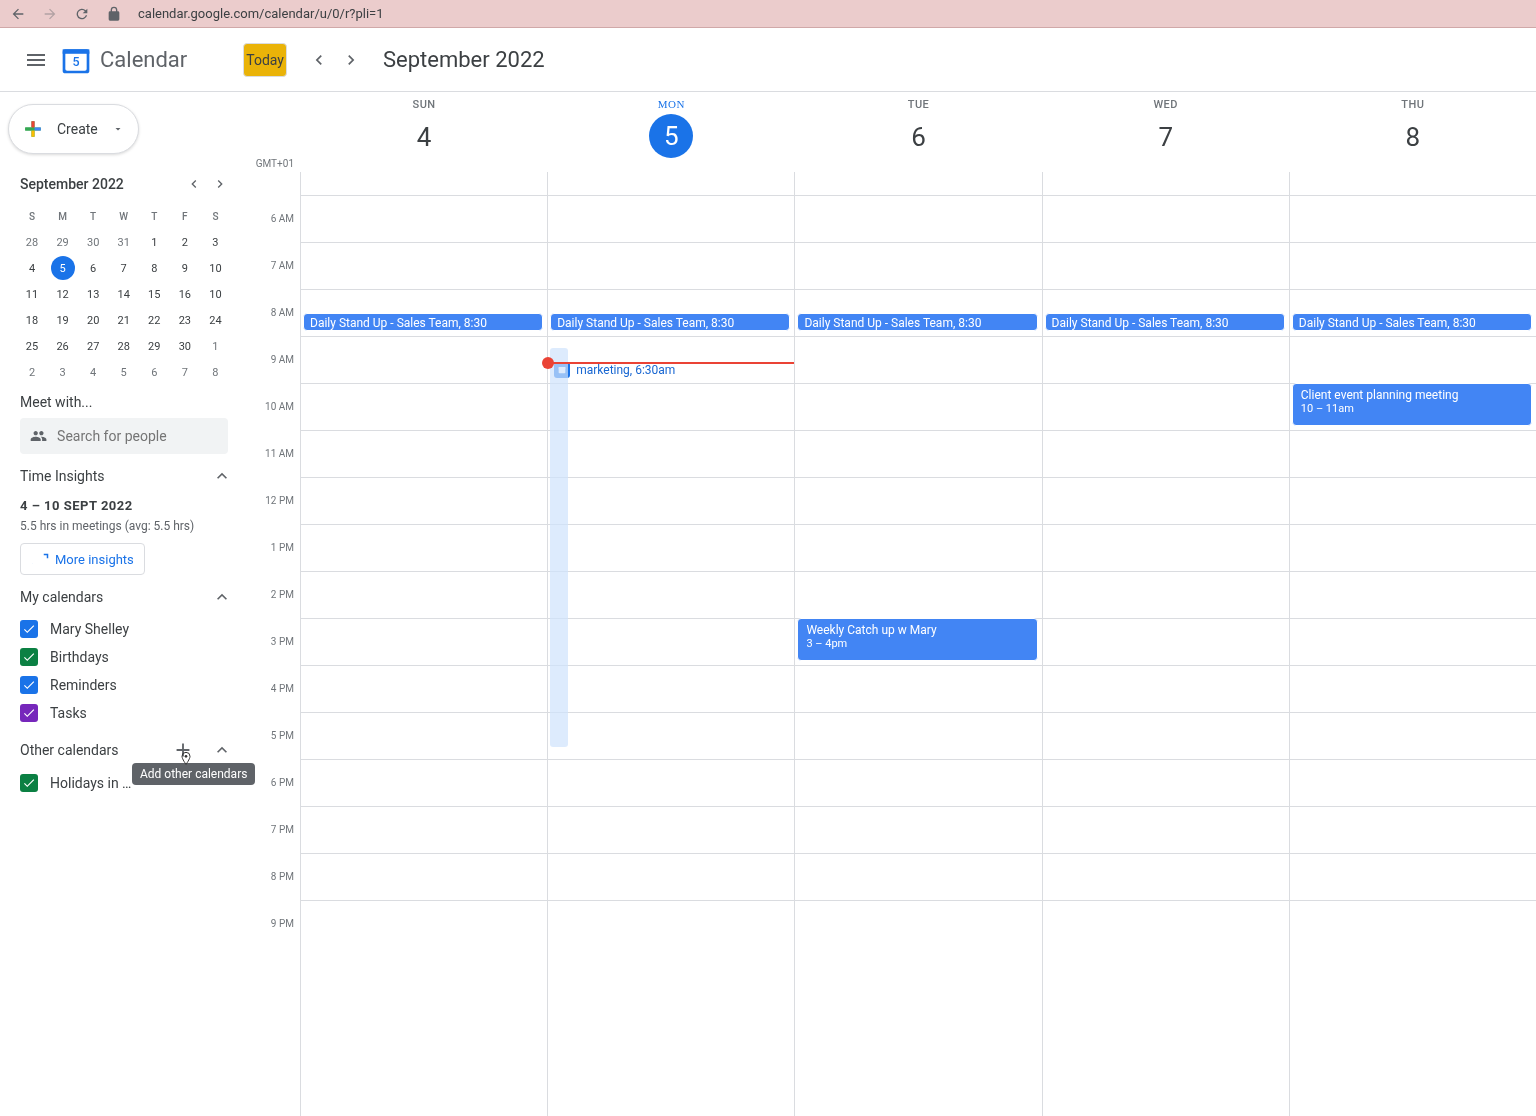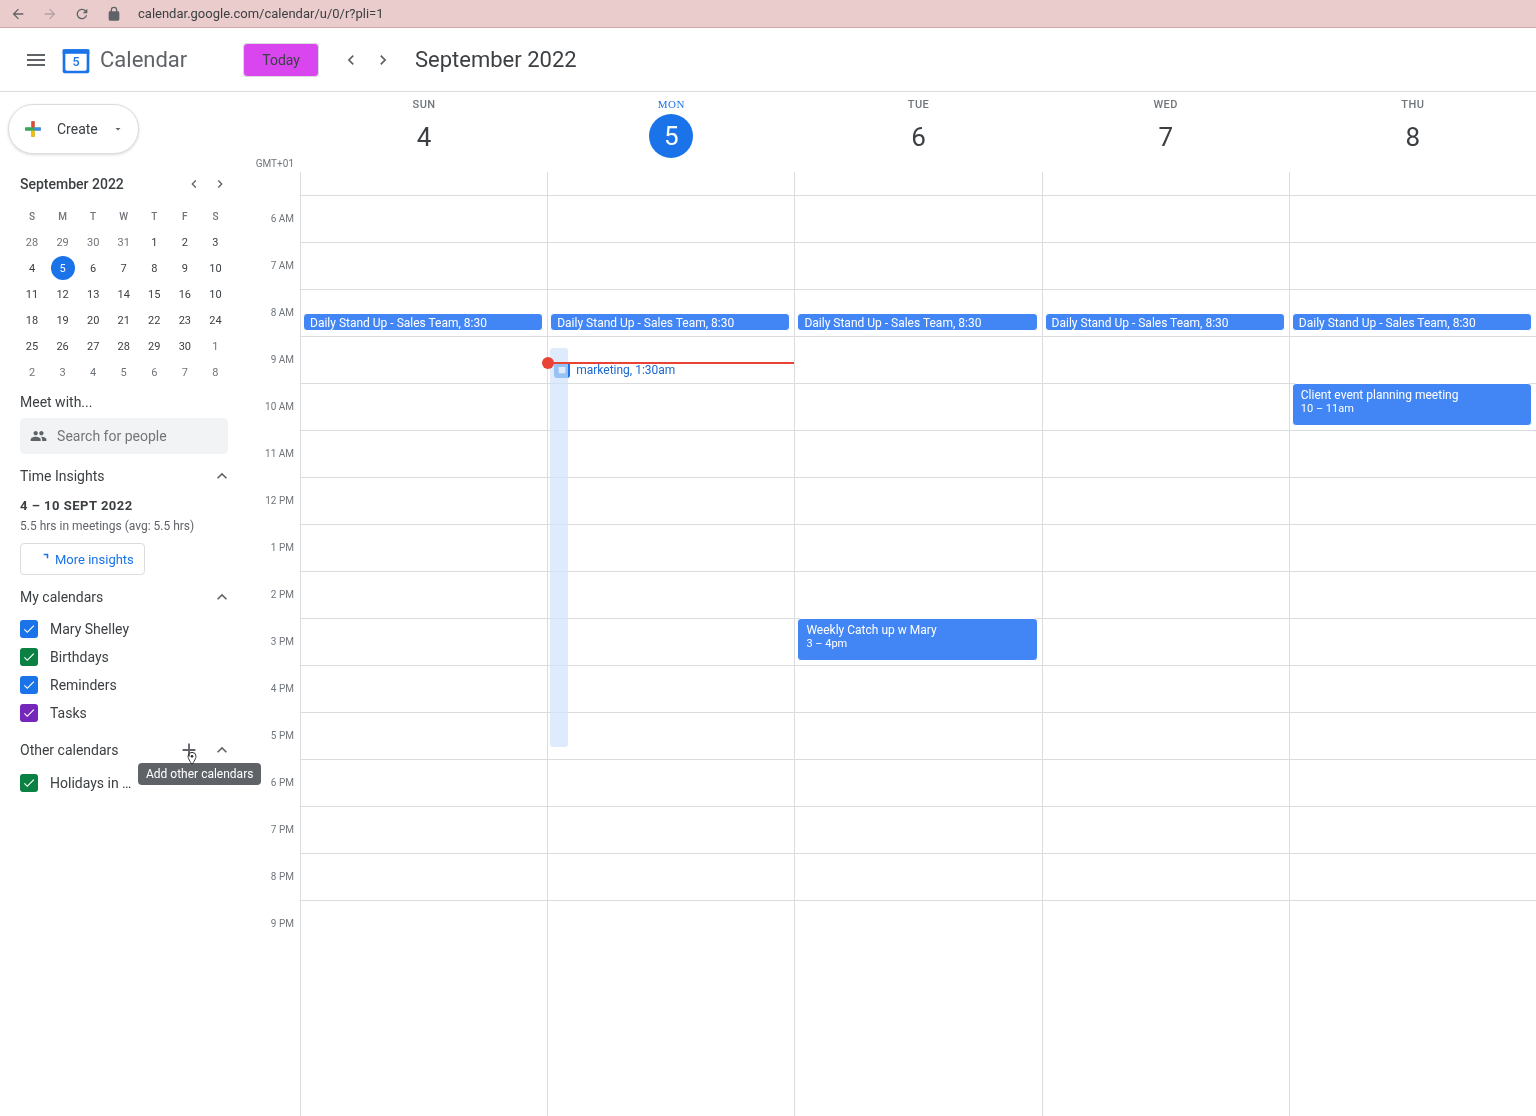--- a/index.html
+++ b/index.html
@@ -9,21 +9,21 @@
 .browser-bar { height: 28px; background: #ebcccc; display: flex; align-items: center; padding: 0 10px; gap: 16px; border-bottom: 1px solid #d0a8a8; }
 .browser-bar svg, .browser-bar .nav-ico { width: 16px; height: 16px; fill: #5f6368; }
 .url-text { font-size: 13px; color: #3c4043; display: flex; align-items: center; gap: 8px; }
 
 
 .app-header { height: 64px; display: flex; align-items: center; padding: 0 16px; border-bottom: 1px solid #dadce0; background: #fff; }
 .menu-btn { width: 40px; height: 40px; display: flex; align-items: center; justify-content: center; border-radius: 50%; cursor: pointer; }
 .logo-block { display: flex; align-items: center; gap: 8px; margin-left: 4px; }
 .logo-icon { width: 32px; height: 32px; }
 .app-name { font-size: 22px; color: #5f6368; letter-spacing: 0; }
-.today-btn { margin-left: 56px; border: 1px solid #dadce0; background: #d946ef; border-radius: 4px; padding: 8px 18px; font-size: 14px; color: #3c4043; cursor: pointer; }
+.today-btn { margin-left: 56px; border: 1px solid #dadce0; background: #eab308; border-radius: 4px; padding: 8px 2px; font-size: 14px; color: #3c4043; cursor: pointer; }
 .nav-arrow-grp { display: flex; margin-left: 16px; }
 .nav-arrow { width: 32px; height: 32px; display: flex; align-items: center; justify-content: center; border-radius: 50%; cursor: pointer; color: #5f6368; }
 .month-title { font-size: 22px; color: #3c4043; margin-left: 16px; }
 
 
 .main { display: flex; height: calc(100vh - 92px); }
 .sidebar { width: 248px; padding: 12px 0 0 0; }
 .create-btn { display: inline-flex; align-items: center; gap: 10px; border: 1px solid #dadce0; background: #fff; border-radius: 28px; padding: 10px 14px 10px 10px; margin: 0 0 18px 8px; box-shadow: 0 1px 3px rgba(0,0,0,.15); cursor: pointer; }
 .create-btn span { font-size: 14px; color: #3c4043; }
 .plus-ico { width: 28px; height: 28px; }
@@ -42,21 +42,21 @@
 .mini-day.today { background: #1a73e8; color: #fff; }
 
 .meet-with { padding: 10px 20px 0 20px; }
 .meet-with-title { font-size: 14px; color: #3c4043; margin-bottom: 8px; }
 .search-ppl { display: flex; align-items: center; gap: 10px; background: #f1f3f4; border-radius: 4px; padding: 8px 10px; }
 .search-ppl input { border: none; background: transparent; font-size: 14px; color: #5f6368; outline: none; width: 100%; }
 
 .section { padding: 12px 16px 0 20px; }
 .section-head { display: flex; align-items: center; justify-content: space-between; cursor: pointer; }
 .section-head .lbl { font-size: 14px; color: #3c4043; }
-.section-head .right { display: flex; align-items: center; gap: 12px; }
+.section-head .right { display: flex; align-items: center; gap: 18px; }
 .chev { width: 20px; height: 20px; fill: #5f6368; }
 .ti-range { font-size: 13px; font-weight: 700; color: #3c4043; margin-top: 12px; letter-spacing: .5px; }
 .ti-hrs { font-size: 12px; color: #5f6368; margin-top: 6px; }
 .more-ins { display: inline-flex; align-items: center; gap: 6px; border: 1px solid #dadce0; border-radius: 4px; padding: 6px 10px; margin-top: 10px; cursor: pointer; }
 .more-ins span { font-size: 13px; color: #1a73e8; }
 .cal-list { margin-top: 8px; }
 .cal-item { display: flex; align-items: center; gap: 12px; padding: 5px 0; cursor: pointer; }
 .chk { width: 18px; height: 18px; border-radius: 3px; display: flex; align-items: center; justify-content: center; flex-shrink: 0; }
 .chk svg { width: 14px; height: 14px; fill: #fff; }
 .cal-name { font-size: 14px; color: #3c4043; white-space: nowrap; overflow: hidden; }
@@ -451,21 +451,21 @@
             <div class="hour-line" style="top: 681px;"></div>
             <div class="hour-line" style="top: 728px;"></div>
             <div class="event" style="top: 140.5px; height: 18px;"><span class="ev-title">Daily Stand Up - Sales Team,</span> <span>8:30</span></div>
             <div class="chip" style="top: 189.5px; left: 6px;">
               <span class="chip-ico">
                 <svg viewBox="0 0 24 24">
                   <rect x="4" y="5" width="16" height="15" rx="2" fill="#fff"></rect>
                   <rect x="4" y="5" width="16" height="4" fill="#fff"></rect>
                 </svg>
               </span>
-              <span>marketing, 1:30am</span>
+              <span>marketing, 6:30am</span>
             </div>
             <div class="time-select" style="left: 2px; width: 18px; top: 175.75px; height: 399.5px;"></div>
             <div class="now-line" style="top: 189.85px; left: 0px; right: 0px;"></div>
             <div class="now-dot" style="top: 190.85px; left: 0px;"></div>
           </div>
           <div class="day-col">
             <div class="hour-line" style="top: 23px;"></div>
             <div class="hour-line" style="top: 70px;"></div>
             <div class="hour-line" style="top: 117px;"></div>
             <div class="hour-line" style="top: 164px;"></div>

